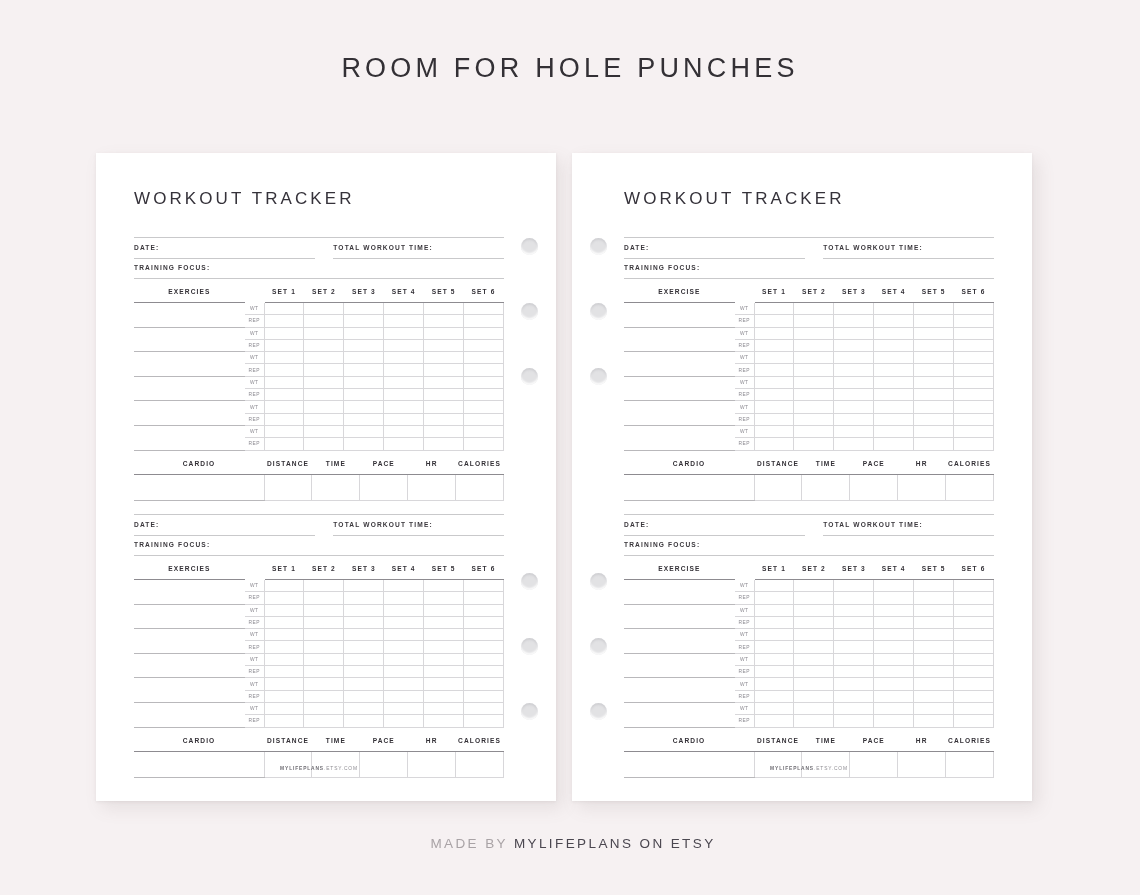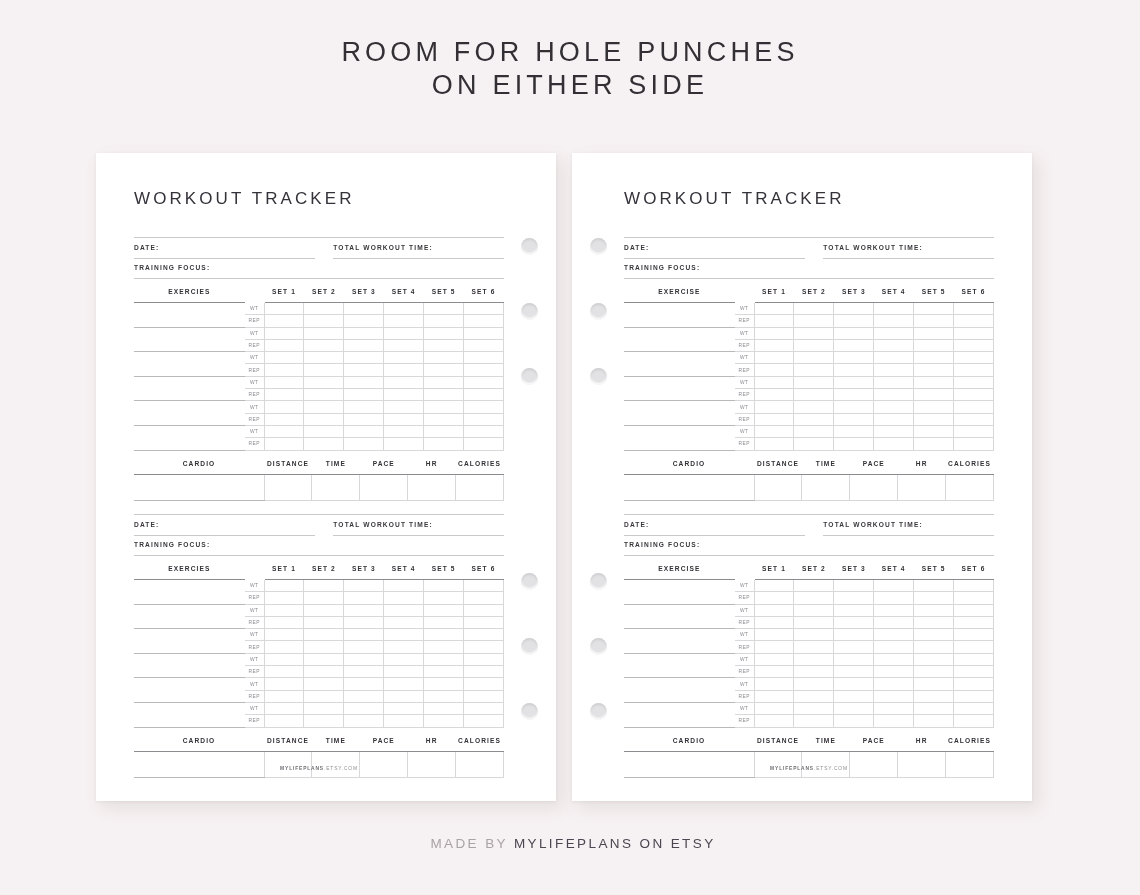--- a/index.html
+++ b/index.html
@@ -9,21 +9,21 @@
     height: 895px;
     background: #f6f1f2;
     font-family: "Liberation Sans", sans-serif;
     overflow: hidden;
     position: relative;
   }
 
   
   .page-heading {
     text-align: center;
-    padding-top: 36px;
+    padding-top: 52px;
     color: #333035;
     font-size: 27px;
     font-weight: 400;
     letter-spacing: 4.2px;
     line-height: 33px;
   }
   .page-heading .hl { display: block; }
 
   
   .sheets {
@@ -203,21 +203,20 @@
     white-space: nowrap;
   }
   .made-by .light { color: #a9a3a6; font-weight: 400; }
   .made-by .dark  { color: #4b4750; font-weight: 400; }
 </style>
 </head>
 <body>
 
 <div class="page-heading">
   <span class="hl">ROOM FOR HOLE PUNCHES</span>
-  <span class="hl">ON EITHER SIDE</span>
 </div>
 
 <div class="sheets">
 
   <div class="sheet sheet-left">
     <div class="sheet-inner">
 
       <div class="sheet-title">WORKOUT TRACKER</div>
 
       <div class="block block-1">

